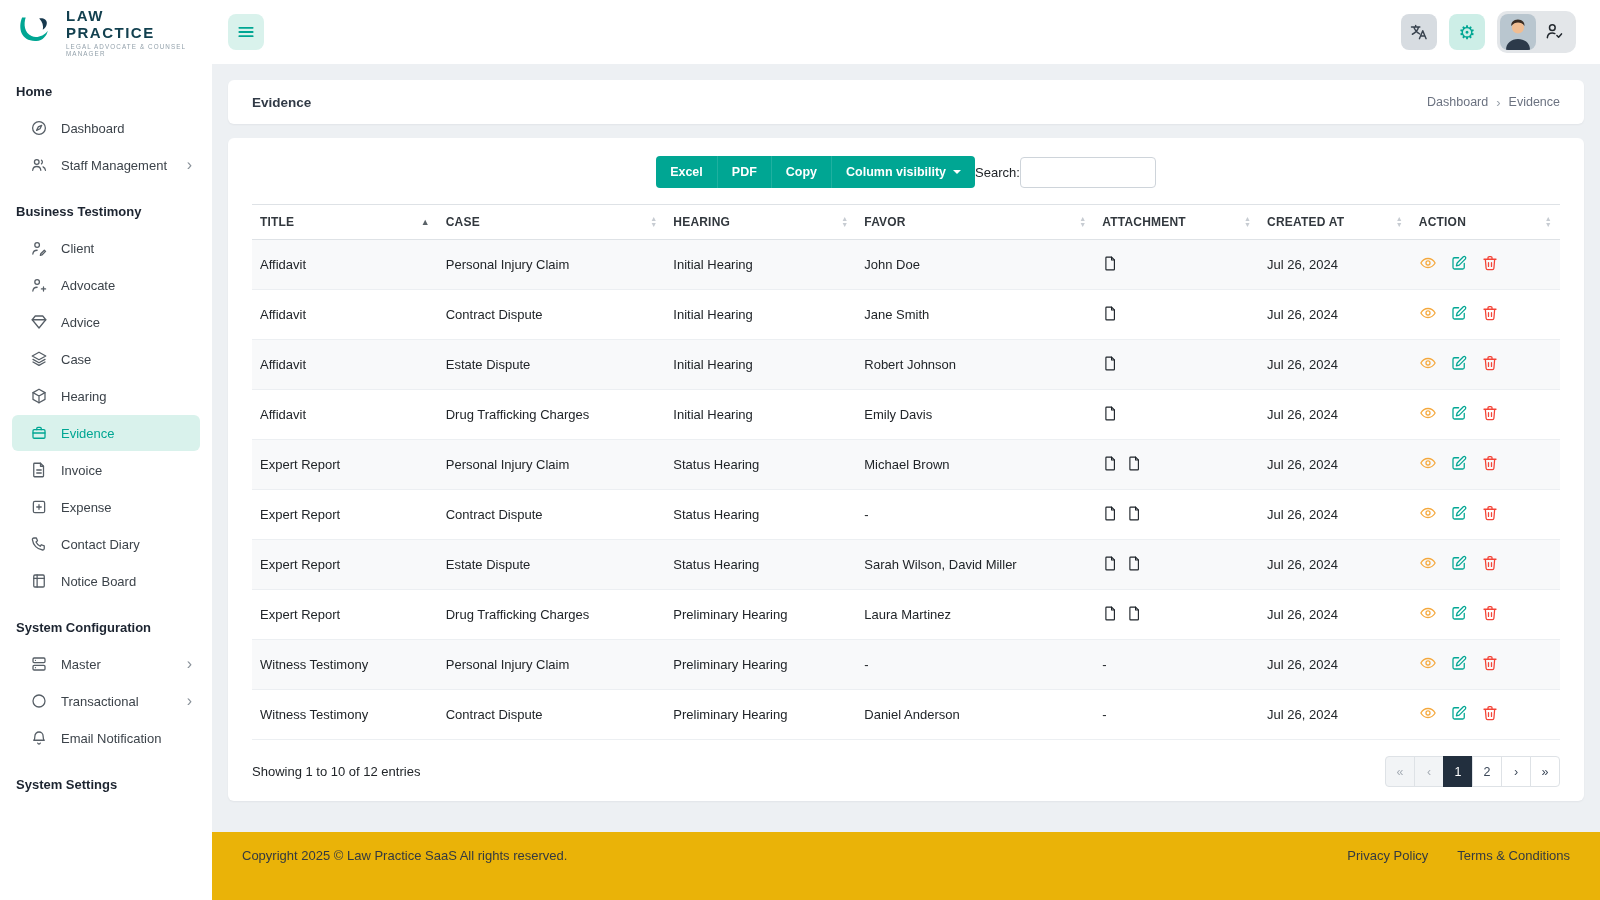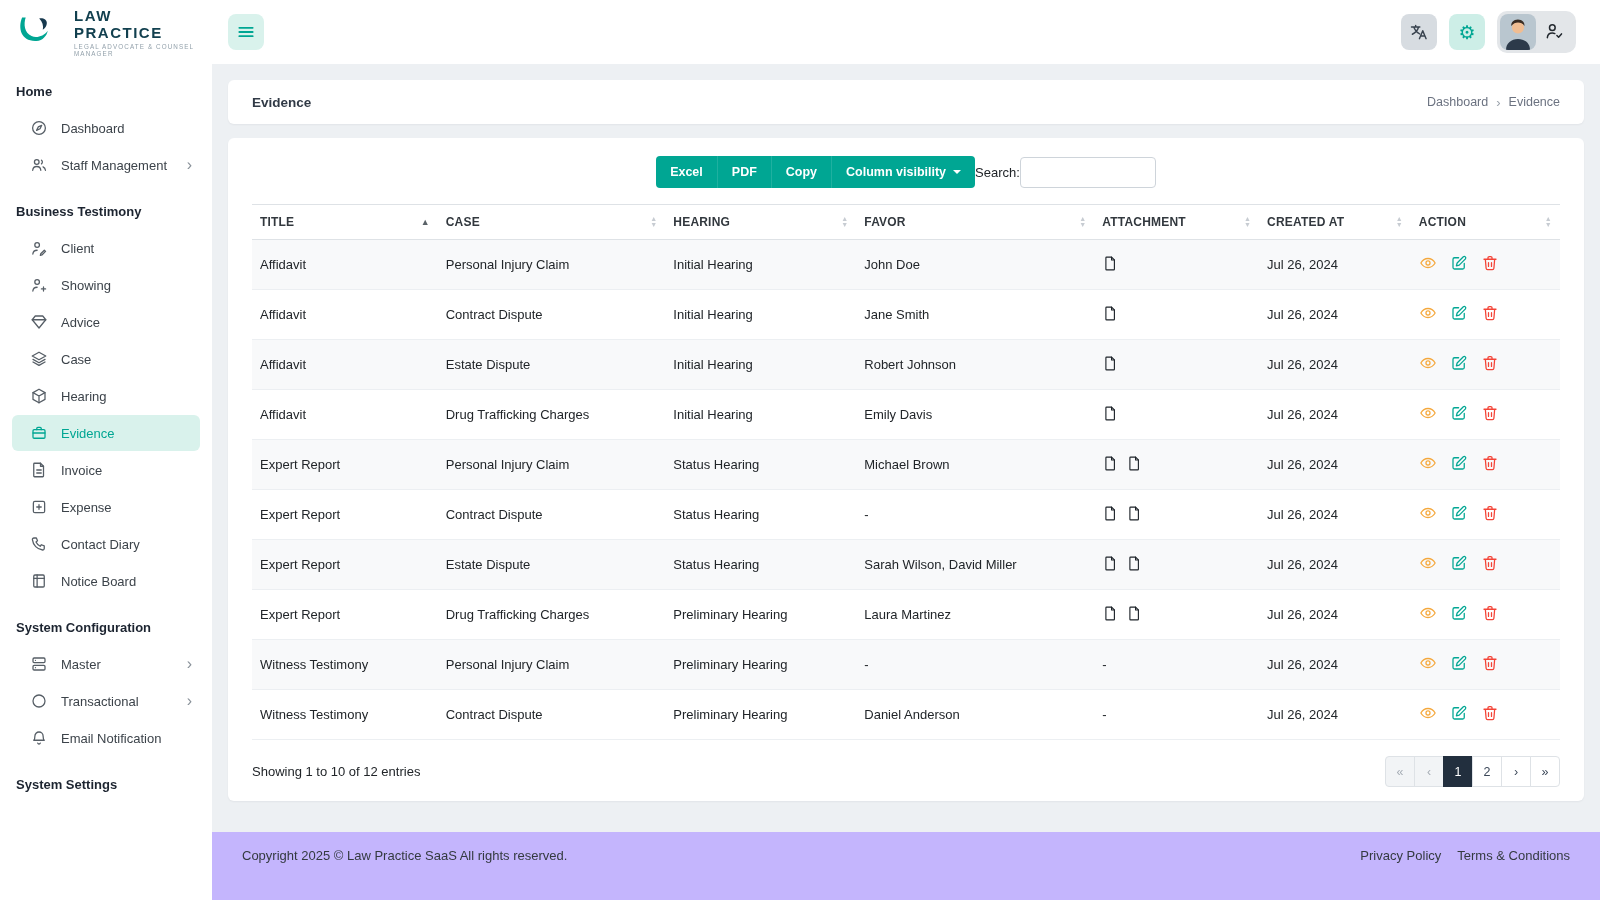--- a/index.html
+++ b/index.html
@@ -4,21 +4,21 @@
 <style>
   * { margin:0; padding:0; box-sizing:border-box; }
   html,body { width:1600px; height:900px; }
   body { font-family:"Liberation Sans", sans-serif; color:#212529; background:#fff; overflow:hidden; font-size:13px; }
   :root { --primary:#00a693; --primary-light:#d9f2ec; }
 
   .app { display:flex; width:100%; height:100%; }
 
   
   .sidebar { width:212px; flex:none; background:#fff; overflow:hidden; display:flex; flex-direction:column; }
-  .logo { height:64px; display:flex; align-items:center; gap:24px; padding:0 14px; flex:none; }
+  .logo { height:64px; display:flex; align-items:center; gap:16px; padding:0 14px; flex:none; }
   .logo-mark { width:36px; height:36px; flex:none; }
   .logo-text .brand-title { font-size:15px; font-weight:700; letter-spacing:1.5px; color:#12404f; }
   .logo-text .brand-sub { font-size:6.3px; letter-spacing:1.1px; color:#93a1ab; margin-top:2px; }
   .nav-header { padding:20px 16px 10px; font-size:13px; font-weight:700; color:#1c2430; }
   .nav-item { display:flex; align-items:center; gap:13px; margin:1px 12px; padding:9px 8px 9px 18px; border-radius:6px; color:#3c434a; cursor:pointer; }
   .nav-item .icon { width:18px; height:18px; color:#565e66; flex:none; }
   .nav-item .icon svg { width:18px; height:18px; display:block; }
   .nav-label { font-size:13px; }
   .nav-item.active { background:var(--primary-light); color:var(--primary); }
   .nav-item.active .icon, .nav-item.active .nav-label { color:var(--primary); }
@@ -70,23 +70,23 @@
 
   .card-footer { display:flex; align-items:center; justify-content:space-between; margin-top:16px; }
   .entries-summary { font-size:13px; color:#212529; }
   .pagination { display:inline-flex; }
   .pg { min-width:30px; height:31px; padding:0 10px; display:inline-flex; align-items:center; justify-content:center; border:1px solid #dee2e6; background:#fff; color:#3b4758; font-size:12.5px; margin-left:-1px; cursor:pointer; }
   .pg:first-child { border-radius:4px 0 0 4px; margin-left:0; }
   .pg:last-child { border-radius:0 4px 4px 0; }
   .pg.disabled { color:#a6adb5; background:#f2f4f6; cursor:default; }
   .pg.active { background:#222f3e; border-color:#222f3e; color:#fff; }
 
-  .page-footer { height:68px; flex:none; background:#c4b5fd; display:flex; align-items:flex-start; justify-content:space-between; padding:16px 30px 0; }
+  .page-footer { height:68px; flex:none; background:#eab308; display:flex; align-items:flex-start; justify-content:space-between; padding:16px 30px 0; }
   .copyright { font-size:13px; color:#343a40; }
-  .footer-links { display:flex; gap:16px; font-size:13px; color:#343a40; }
+  .footer-links { display:flex; gap:29px; font-size:13px; color:#343a40; }
   .footer-links span { cursor:pointer; }
 </style>
 </head>
 <body>
 
 <div class="app">
 
   <aside class="sidebar">
     <div class="logo">
       <span class="logo-mark">
@@ -135,21 +135,21 @@
           <span class="nav-label">Client</span>
         </div>
         <div class="nav-item">
           <span class="icon">
             <svg viewBox="0 0 24 24" fill="none" stroke="currentColor" stroke-width="1.7" stroke-linecap="round" stroke-linejoin="round">
               <circle cx="9.5" cy="8" r="3.1"></circle>
               <path d="M3.8 20c.3-3 2.7-5 5.7-5"></path>
               <path d="M18 14.5v5.5M15.2 17.2h5.6"></path>
             </svg>
           </span>
-          <span class="nav-label">Showing</span>
+          <span class="nav-label">Advocate</span>
         </div>
         <div class="nav-item">
           <span class="icon">
             <svg viewBox="0 0 24 24" fill="none" stroke="currentColor" stroke-width="1.7" stroke-linecap="round" stroke-linejoin="round">
               <path d="M7 4h10l4 5-9 11L3 9z"></path>
               <path d="M3 9h18"></path>
             </svg>
           </span>
           <span class="nav-label">Advice</span>
         </div>

